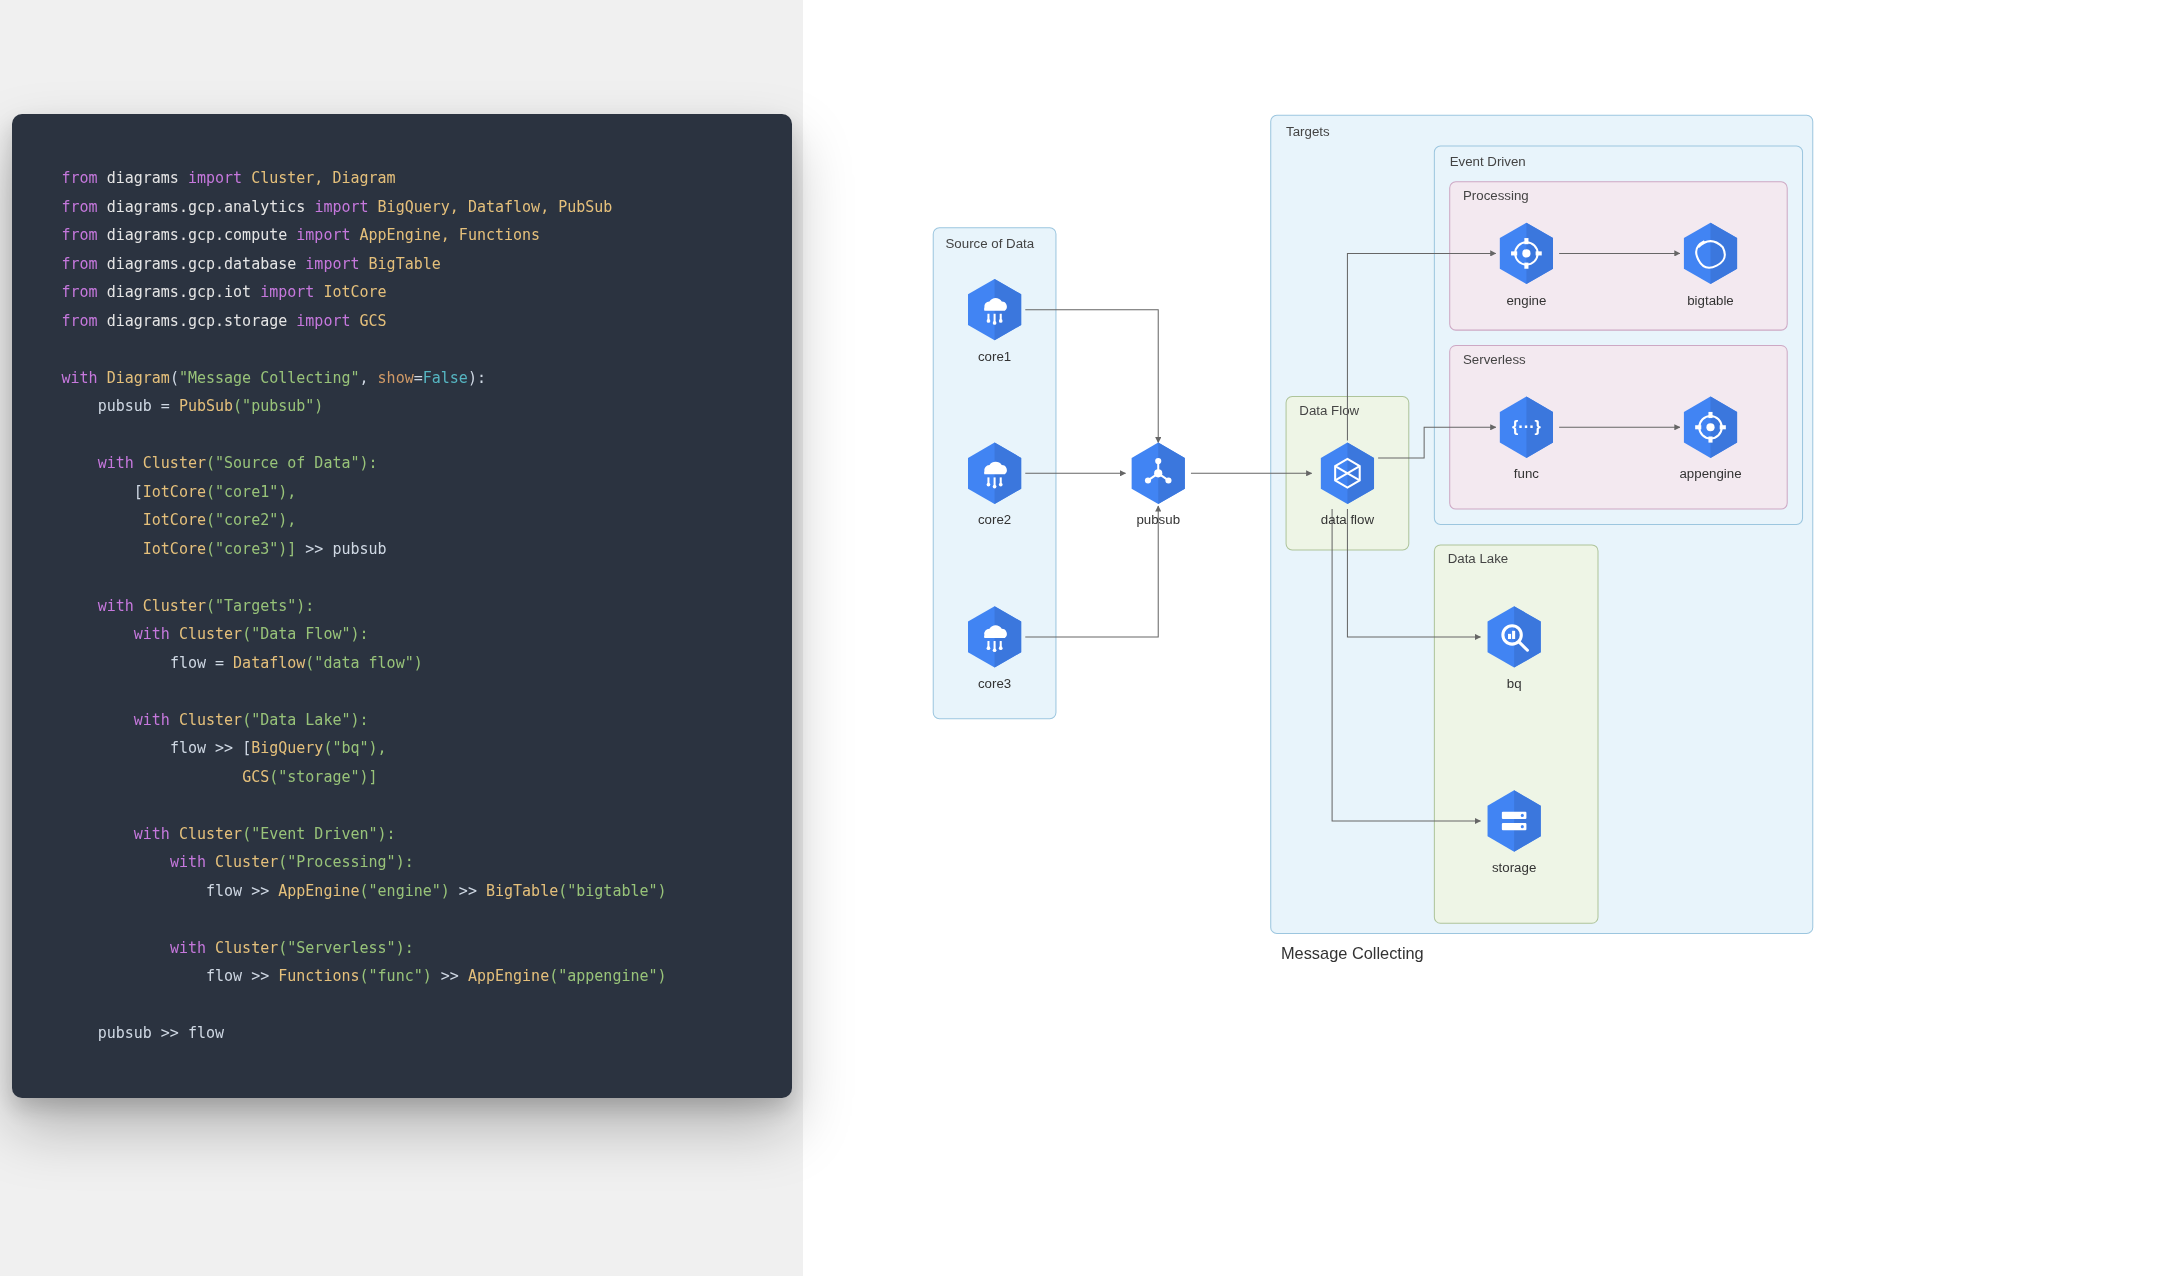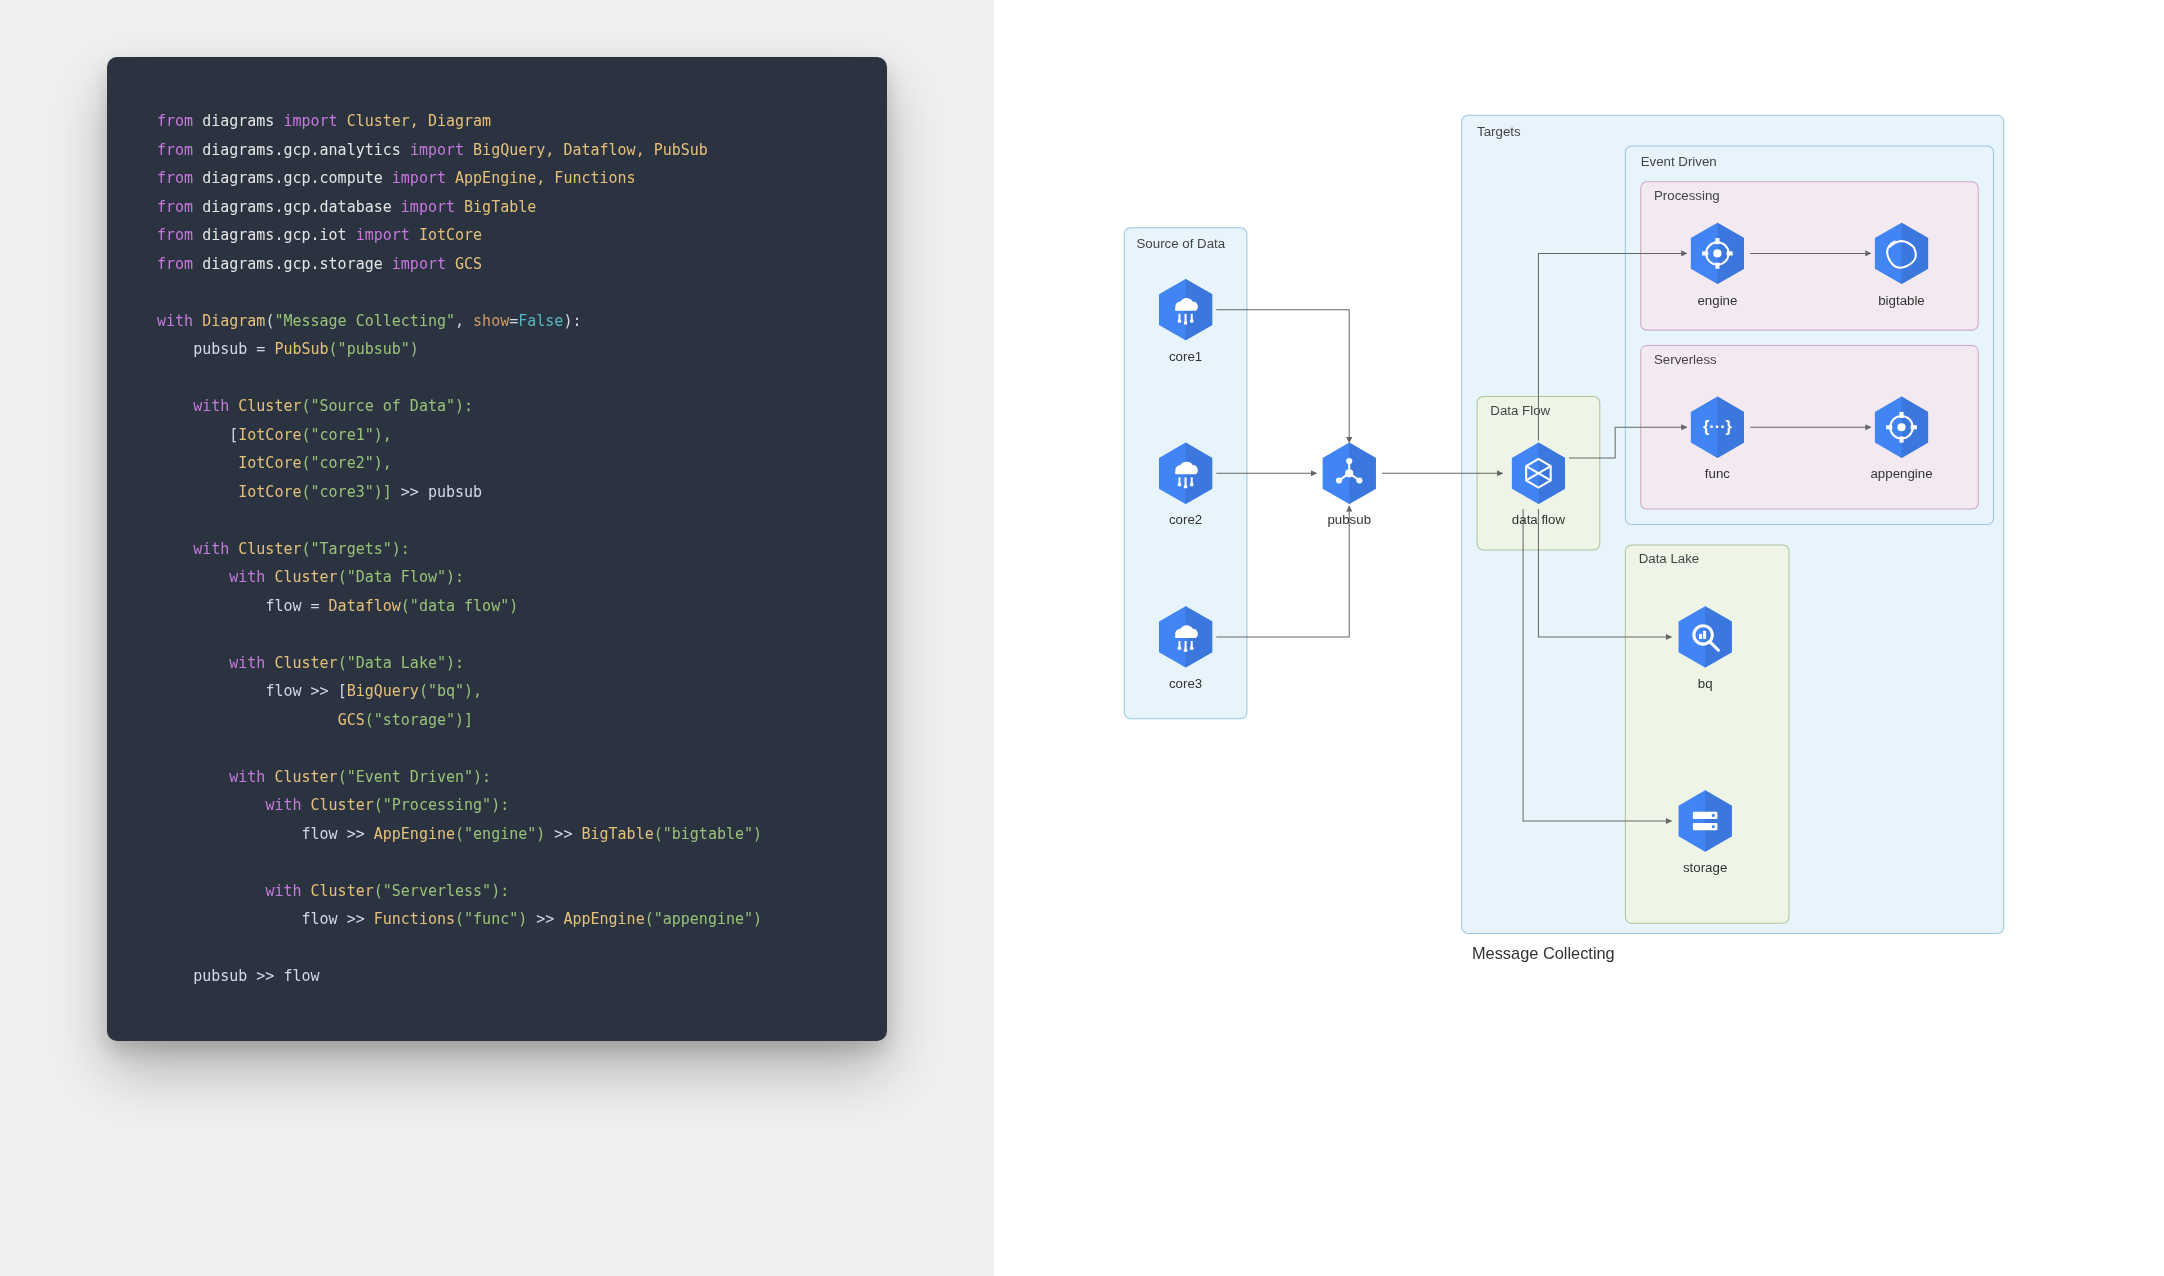--- a/index.html
+++ b/index.html
@@ -10,27 +10,27 @@
     font-size: 14px;
     color: #333;
   }
   .page {
     display: flex;
     width: 2164px;
     height: 1276px;
     box-sizing: border-box;
   }
   .left-pane {
-    width: 994px;
+    width: 803px;
     height: 100%;
     background: #f0f0f0;
     display: flex;
     align-items: flex-start;
     justify-content: center;
-    padding-top: 57px;
+    padding-top: 114px;
     box-sizing: border-box;
   }
   .code-card {
     width: 780px;
     background: #2b3340;
     color: #cfd8e3;
     border-radius: 10px;
     padding: 50px 40px 50px 50px;
     box-sizing: border-box;
     box-shadow: 0 30px 60px rgba(0,0,0,0.25), 0 10px 20px rgba(0,0,0,0.15);

